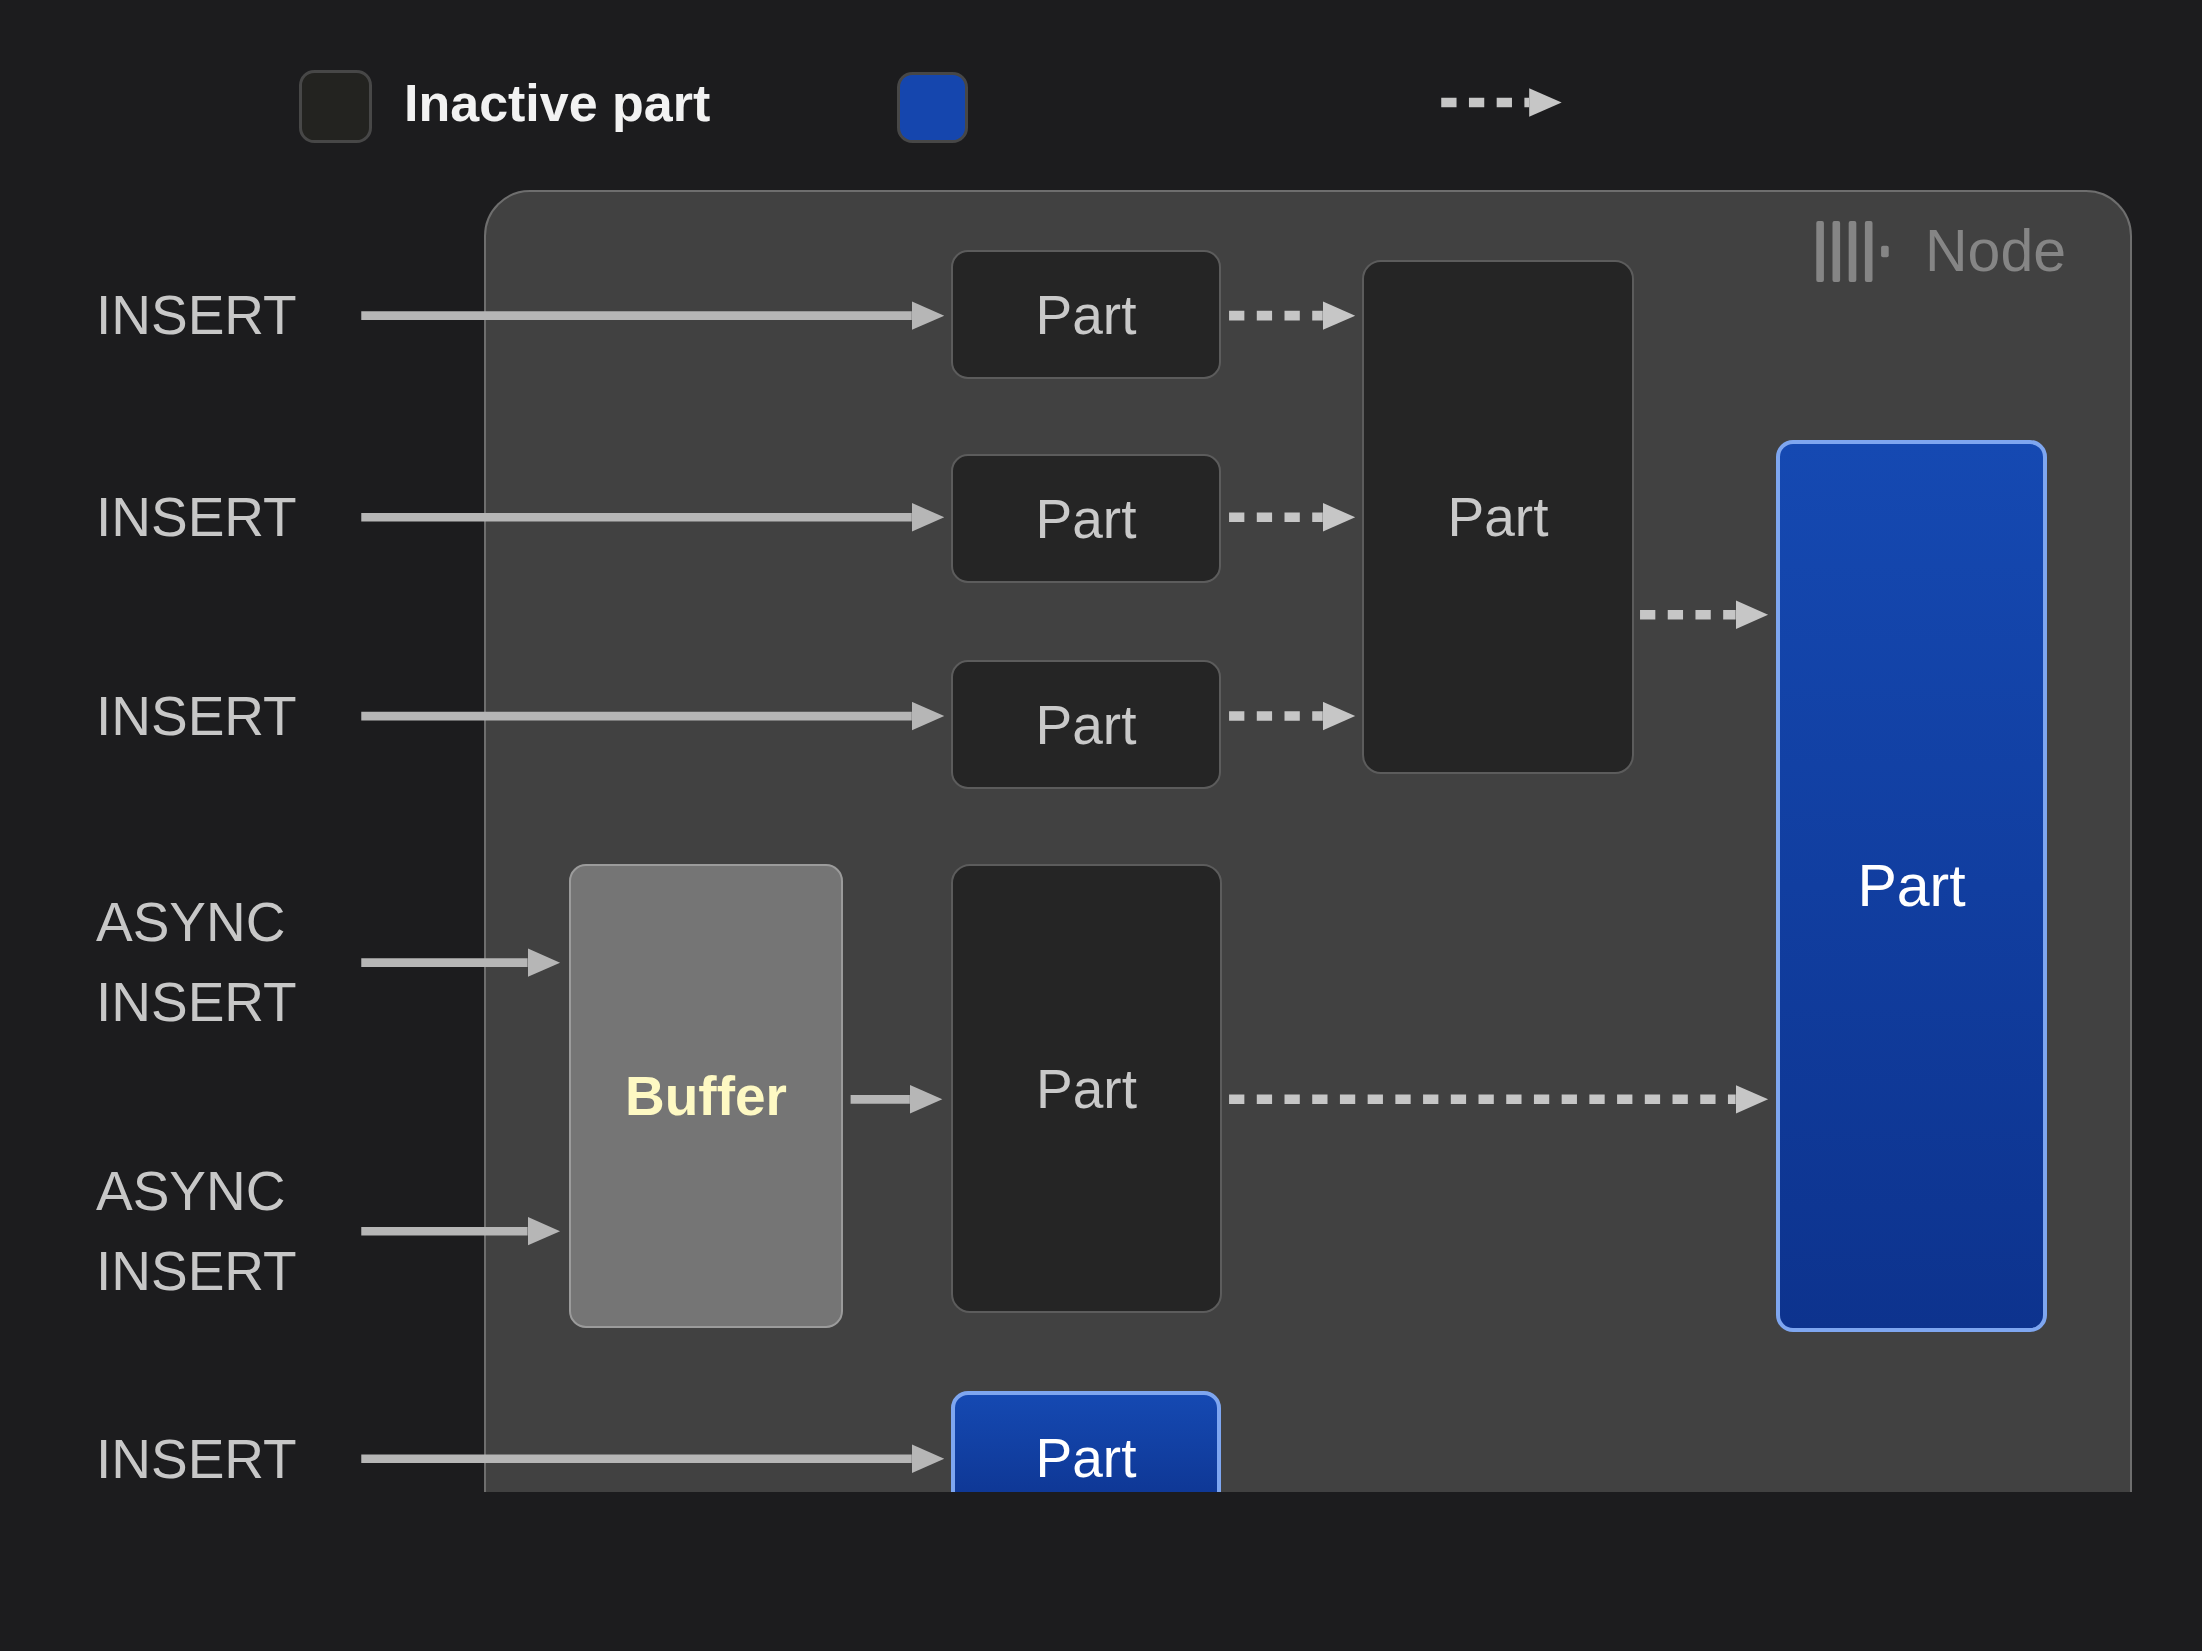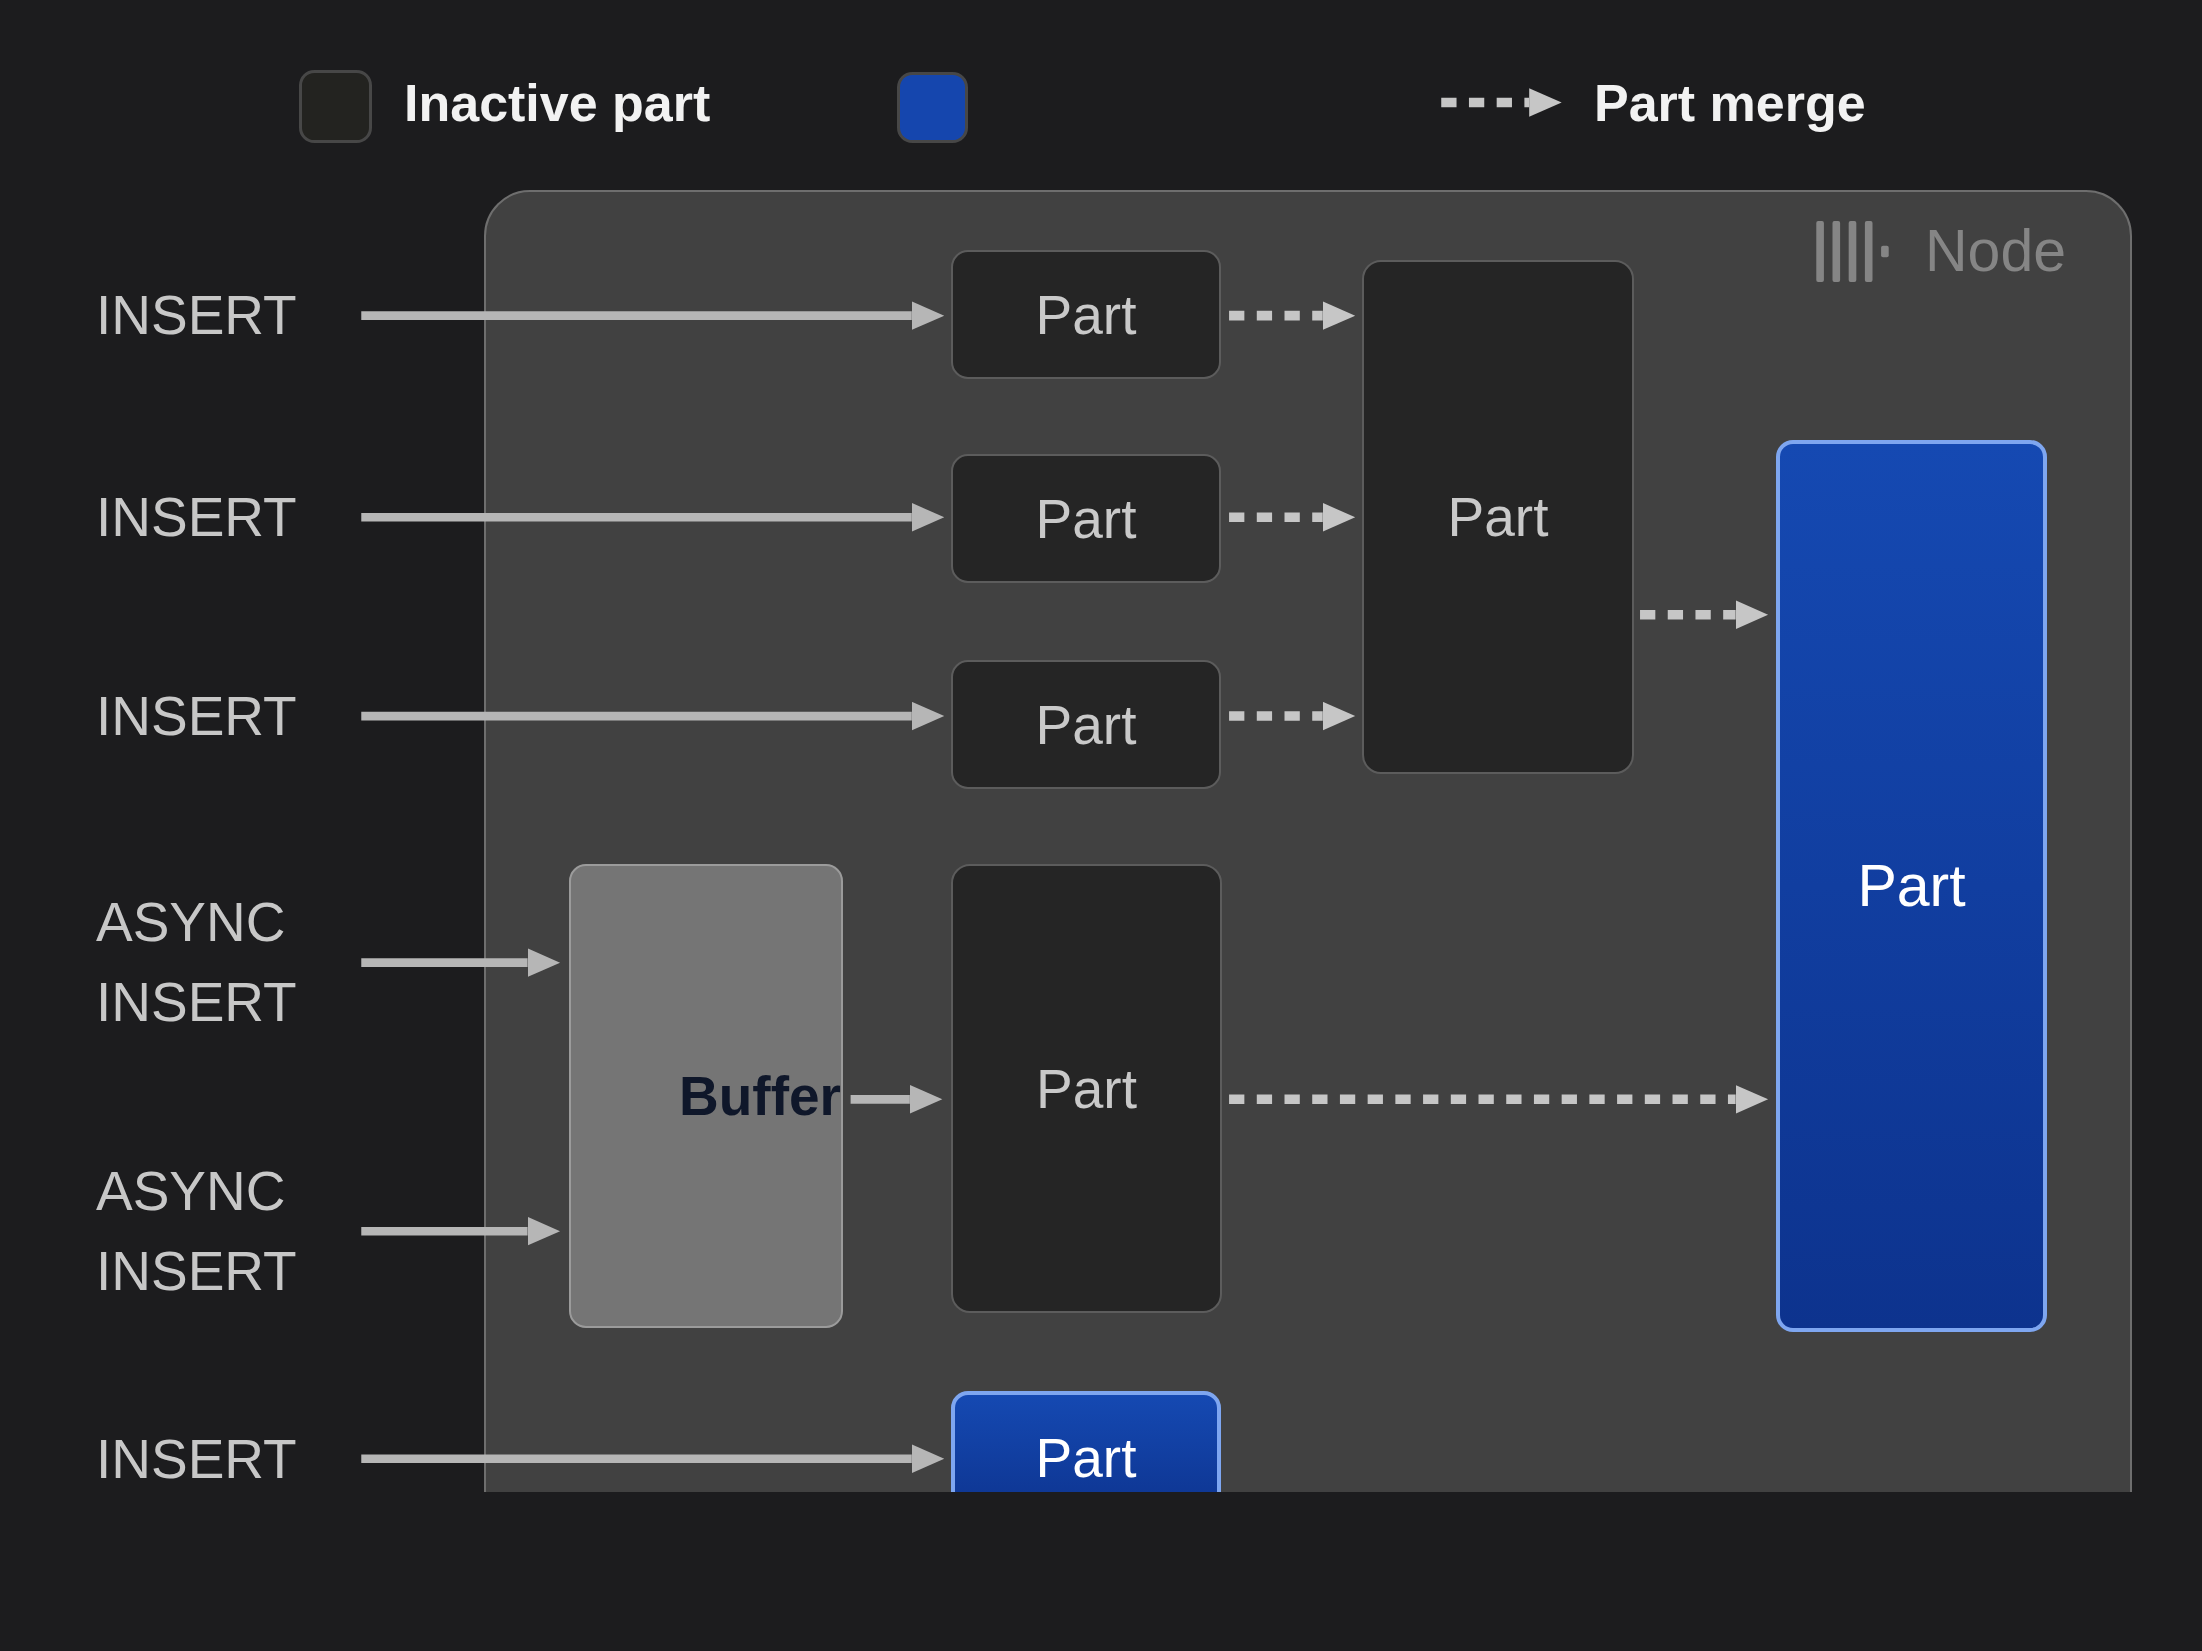--- a/index.html
+++ b/index.html
@@ -44,24 +44,24 @@
   .node-title{font-size:59px;font-weight:500;color:var(--text-node);line-height:63px;}
   .ch-icon{display:block;}
   .ch-icon rect{fill:var(--text-node);}
   
   .part{position:absolute;box-sizing:border-box;display:flex;align-items:center;justify-content:center;
     font-size:55px;color:var(--text-light);border-radius:17px;}
   .part.inactive{background:var(--inactive-fill);border:2.9px solid var(--inactive-border);}
   .part.active-style{background:linear-gradient(180deg,var(--active-fill-top) 0%,var(--active-fill-bottom) 100%);
     border:4.8px solid var(--active-border);color:#ffffff;}
   .part.big-label{font-size:59px;}
-  .buffer-box{position:absolute;box-sizing:border-box;display:flex;align-items:center;justify-content:flex-end;
+  .buffer-box{position:absolute;box-sizing:border-box;display:flex;align-items:center;justify-content:center;
     left:569px;top:864px;width:274px;height:464px;border-radius:17px;
     background:var(--buffer-fill);border:2.9px solid var(--buffer-border);
-    font-size:55px;font-weight:600;color:#0f172a;}
+    font-size:55px;font-weight:600;color:#fef9c3;}
   
   .src-label{position:absolute;left:96px;width:268px;font-size:55px;color:#c7c7c7;
     line-height:80px;font-weight:500;}
   .src-label.single{white-space:nowrap;height:80px;}
   
   .arrows{position:absolute;left:0;top:0;pointer-events:none;}
   .arrow-solid{stroke:var(--arrow-solid);stroke-width:9px;}
   .arrow-dashed{stroke:var(--arrow-dashed);stroke-width:10px;stroke-dasharray:16 13;}
   .head-solid{fill:var(--arrow-solid);}
   .head-dashed{fill:var(--arrow-dashed);}
@@ -69,21 +69,20 @@
 </head>
 <body>
 
 <div class="canvas">
 
   <div class="swatch inactive"></div>
   <div class="legend-label" style="left:404px">Inactive part</div>
 
   <div class="swatch active"></div>
 
-  <div class="legend-label" style="left:1594px">Part merge</div>
 
   <div class="node"></div>
 
   <div class="node-header">
     <svg class="ch-icon" width="73" height="61" viewBox="0 0 76 64">
       <rect x="0" y="0" width="8" height="64" rx="2"></rect>
       <rect x="17" y="0" width="8" height="64" rx="2"></rect>
       <rect x="34" y="0" width="8" height="64" rx="2"></rect>
       <rect x="51" y="0" width="8" height="64" rx="2"></rect>
       <rect x="68" y="26" width="8" height="12" rx="2"></rect>

